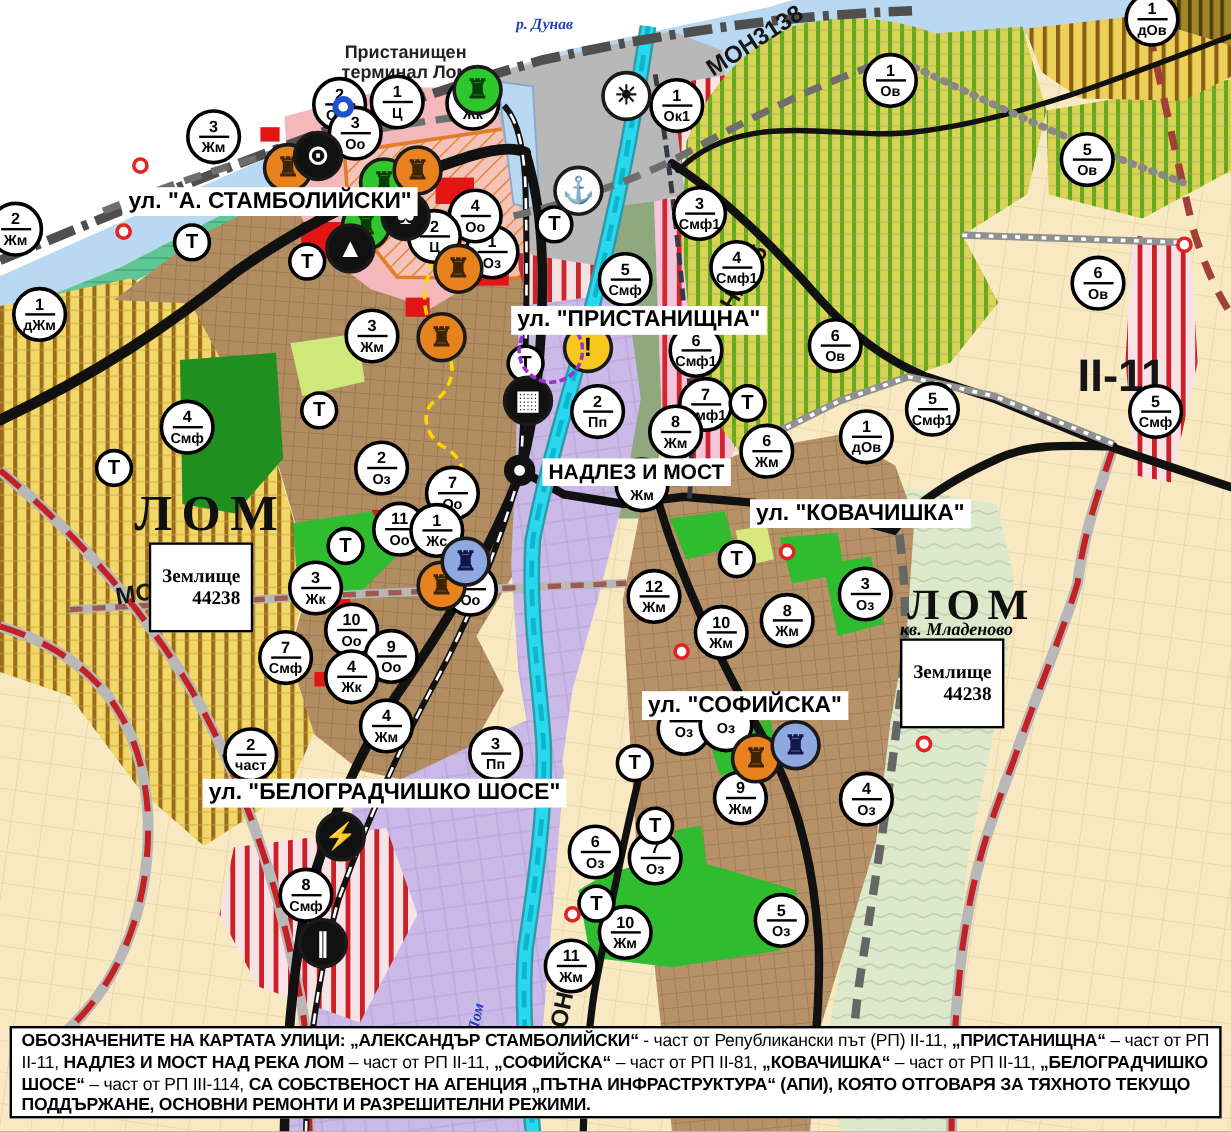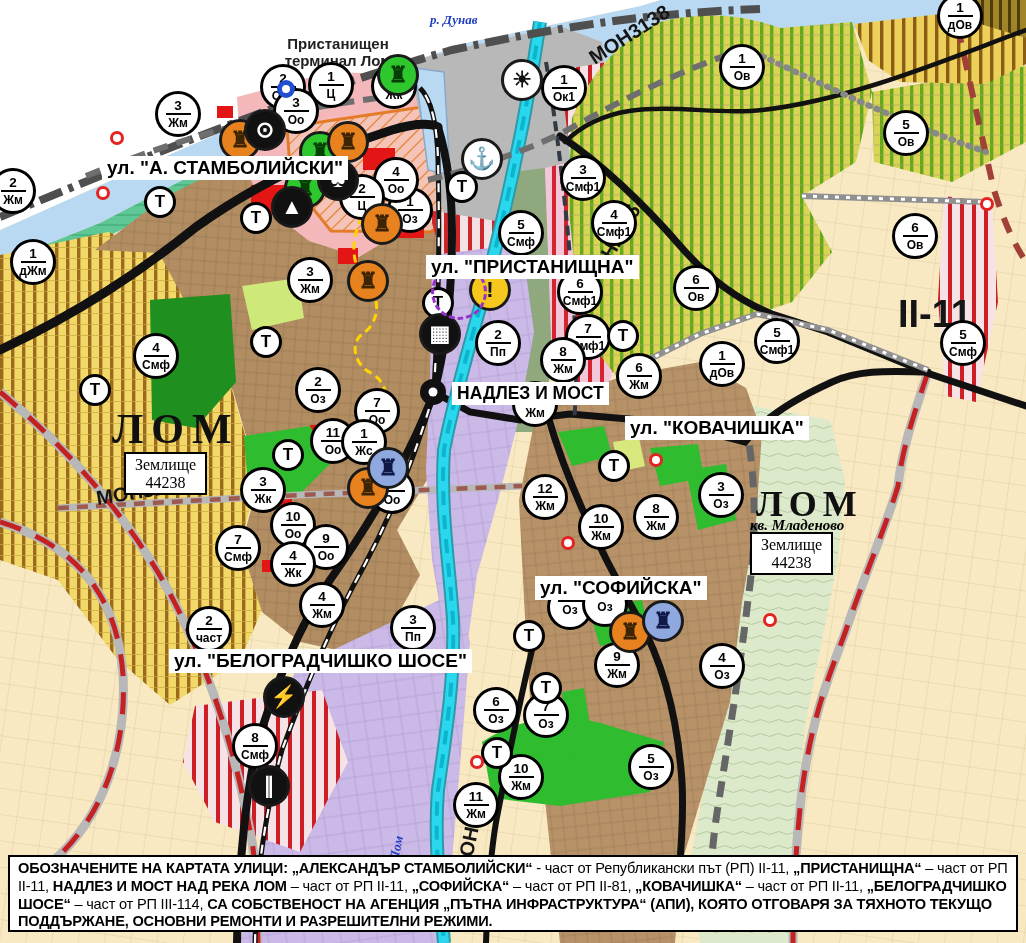--- a/index.html
+++ b/index.html
@@ -13,23 +13,23 @@
   .terminal{width:140px;text-align:center;font-weight:bold;font-size:15px;color:#222;
             white-space:normal;line-height:1.1;z-index:4;}
   .river{font-family:"Liberation Serif",serif;font-style:italic;font-weight:bold;
          color:#1f3fc0;font-size:13px;background:transparent;}
   .lomriver{font-size:13px;transform:rotate(-78deg);transform-origin:left bottom;}
   .lom{font-family:"Liberation Serif",serif;font-weight:bold;font-size:42px;
        letter-spacing:8px;color:#101010;z-index:3;}
   .lom2{font-size:36px;letter-spacing:6px;}
   .kvm{font-family:"Liberation Serif",serif;font-weight:bold;font-style:italic;
        font-size:15px;z-index:3;}
-  .zeml{font-family:"Liberation Serif",serif;font-weight:normal;font-size:16px;
-        background:#fff;border:2px solid #000;text-align:center;line-height:1.1;
-        padding:2px 9px;z-index:4;white-space:normal;}
+  .zeml{font-family:"Liberation Serif",serif;font-weight:bold;font-size:16px;
+        background:#fff;border:2px solid #000;text-align:right;line-height:1.1;
+        padding:18px 9px;z-index:4;white-space:normal;}
   .road-lbl{font-weight:bold;font-size:20px;color:#151515;z-index:3;}
   .ii11{font-size:38px;}
   
   #marker-layer{position:absolute;left:0;top:0;width:100%;height:100%;z-index:5;pointer-events:none;}
   .mk{position:absolute;width:46px;height:46px;margin:-23px 0 0 -23px;background:#fff;
       border:3px solid #000;border-radius:50%;box-sizing:border-box;display:flex;
       flex-direction:column;align-items:center;justify-content:center;line-height:1;}
   .mk .n{font-weight:bold;font-size:13.5px;}
   .mk .bar{width:25px;height:2px;background:#000;margin:1px 0 2px 0;}
   .mk .c{font-weight:bold;font-size:12px;}

